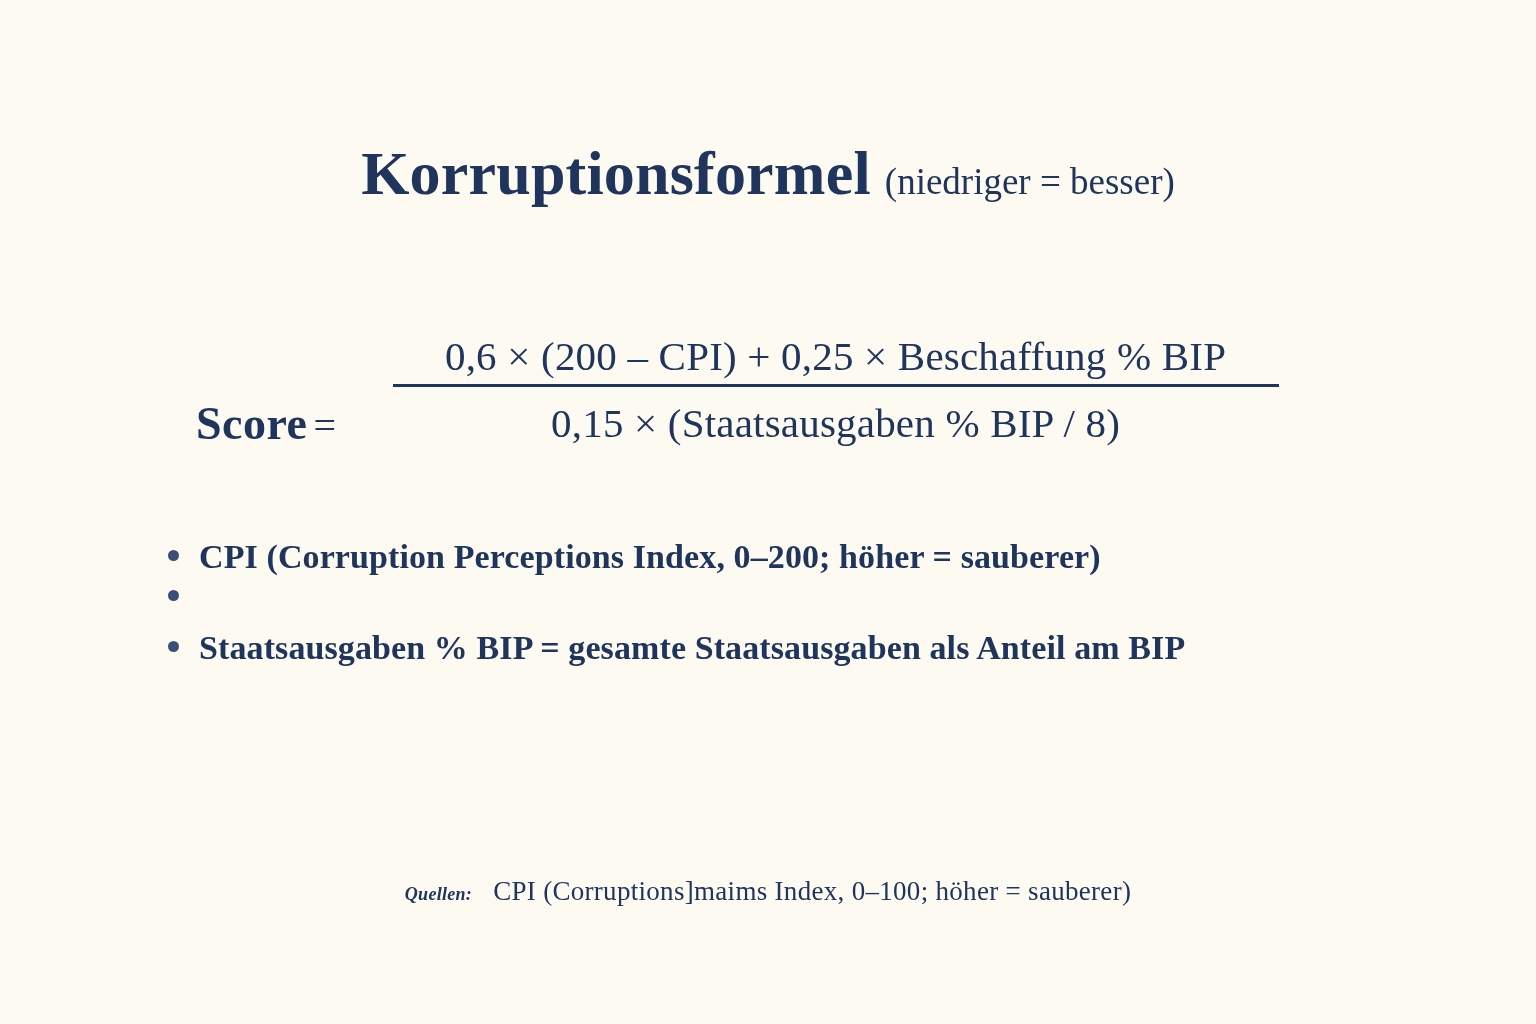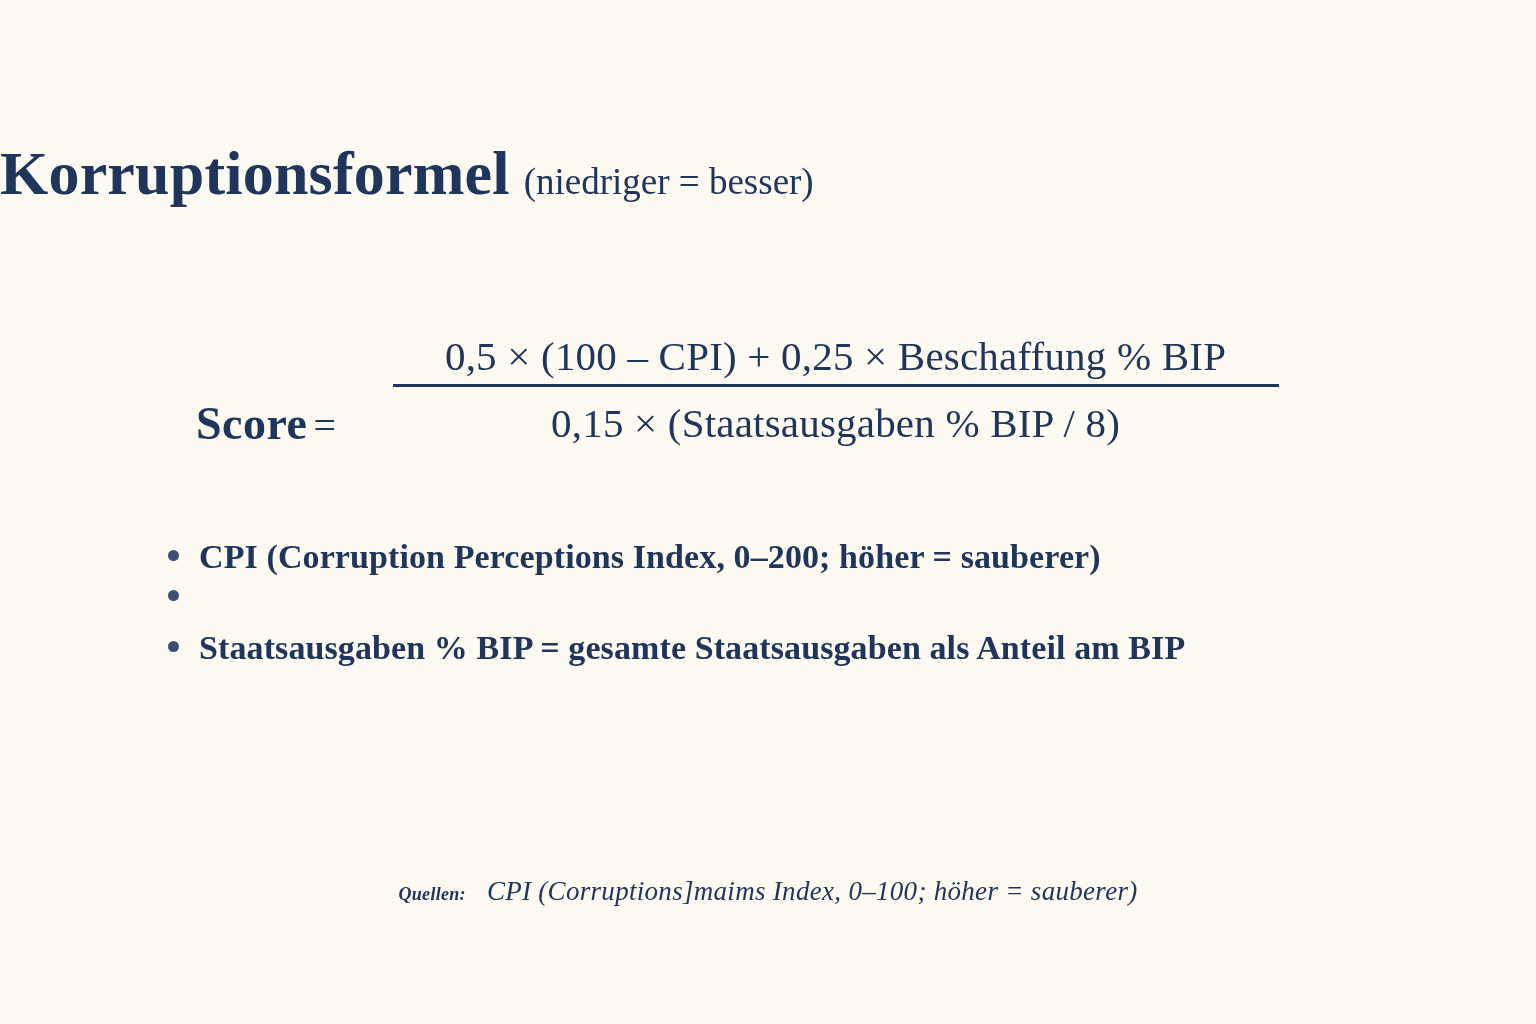--- a/index.html
+++ b/index.html
@@ -20,20 +20,21 @@
     height: 1024px;
     background: #fdfaf2;
   }
 
   
   .title-row {
     position: absolute;
     left: 0;
     top: 138px;
     width: 1536px;
+    text-align: center;
     white-space: nowrap;
   }
   .title-main {
     font-size: 62px;
     font-weight: bold;
     letter-spacing: 0.2px;
     color: #20355c;
   }
   .title-sub {
     font-size: 37px;
@@ -127,41 +128,40 @@
     white-space: nowrap;
   }
   .footer-label {
     font-size: 18px;
     font-style: italic;
     font-weight: bold;
     letter-spacing: 0.3px;
   }
   .footer-text {
     font-size: 27px;
-    font-style: italic;
     font-weight: normal;
     margin-left: 21px;
     letter-spacing: 0.3px;
   }
 </style>
 </head>
 <body>
 
 <div class="slide">
 
   <div class="title-row">
     <span class="title-main">Korruptionsformel</span><span class="title-sub">(niedriger = besser)</span>
   </div>
 
   <div class="formula">
     <span class="score-label">
       <span>Score</span><span class="eq-sign">=</span>
     </span>
     <span class="fraction">
-      <span class="numerator">0,5 × (100 – CPI) + 0,25 × Beschaffung % BIP</span>
+      <span class="numerator">0,6 × (200 – CPI) + 0,25 × Beschaffung % BIP</span>
       <span class="frac-bar"></span>
       <span class="denominator">0,15 × (Staatsausgaben % BIP / 8)</span>
     </span>
   </div>
 
   <div class="bullets">
     <div class="bullet-item">
       <span class="bullet-dot"></span>
       <span class="bullet-text">CPI (Corruption Perceptions Index, 0–200; höher = sauberer)</span>
     </div>

